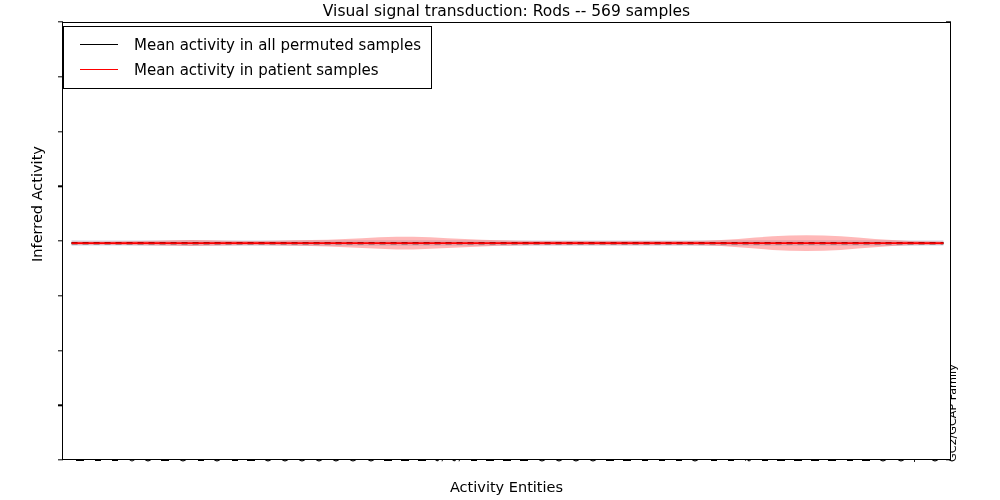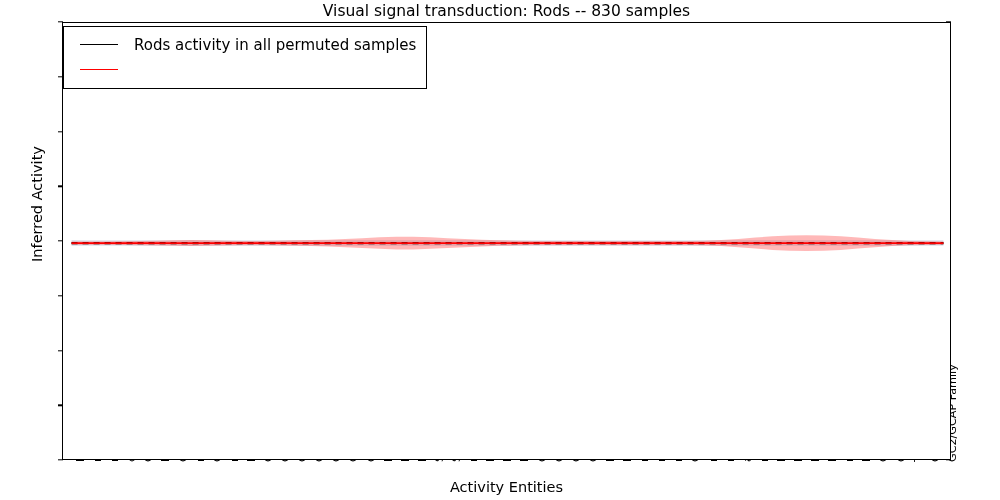--- a/index.html
+++ b/index.html
@@ -122,21 +122,21 @@
     font-size: 15px;
     color: #000;
     white-space: nowrap;
   }
 </style>
 </head>
 <body>
 
 <div id="figure">
 
-  <div id="chart-title">Visual signal transduction: Rods -- 830 samples</div>
+  <div id="chart-title">Visual signal transduction: Rods -- 569 samples</div>
 
   <div id="ylabel">Inferred Activity</div>
   <div id="xlabel">Activity Entities</div>
 
   <div id="ytick-labels"></div>
   <div id="ytick-marks">
       <div class="ytick-mark" style="top: 22px;"></div>
       <div class="ytick-mark right" style="top: 22px;"></div>
       <div class="ytick-mark" style="top: 76.75px;"></div>
       <div class="ytick-mark right" style="top: 76.75px;"></div>
@@ -269,20 +269,21 @@
         <path d="M8.55 217.08 L25.64 217.36 L42.74 217.36 L59.84 217.36 L76.93 217.36 L94.03 217.36 L111.13 217.36 L128.22 217.08 L145.32 217.36 L162.41 217.36 L179.51 217.36 L196.61 217.36 L213.70 217.36 L230.80 217.36 L247.89 217.36 L264.99 217.36 L282.09 217.36 L299.18 217.36 L316.28 217.36 L333.38 217.36 L350.47 217.36 L367.57 217.36 L384.66 217.36 L401.76 217.36 L418.86 217.36 L435.95 217.36 L453.05 217.36 L470.14 217.36 L487.24 217.36 L504.34 217.36 L521.43 217.36 L538.53 217.36 L555.63 217.36 L572.72 217.36 L589.82 217.36 L606.91 217.36 L624.01 217.36 L641.11 217.36 L658.20 217.36 L675.30 217.36 L692.39 217.36 L709.49 217.36 L726.59 217.36 L743.68 217.36 L760.78 217.36 L777.88 217.36 L794.97 217.36 L812.07 217.36 L829.16 217.36 L846.26 217.36 L863.36 217.36 L880.45 217.36 L880.45 222.83 L863.36 222.83 L846.26 222.83 L829.16 222.83 L812.07 222.83 L794.97 222.83 L777.88 222.83 L760.78 222.83 L743.68 222.83 L726.59 222.83 L709.49 222.83 L692.39 222.83 L675.30 222.83 L658.20 222.83 L641.11 222.83 L624.01 222.83 L606.91 222.83 L589.82 222.83 L572.72 222.83 L555.63 222.83 L538.53 222.83 L521.43 222.83 L504.34 222.83 L487.24 222.83 L470.14 222.83 L453.05 222.83 L435.95 222.83 L418.86 222.83 L401.76 222.83 L384.66 222.83 L367.57 222.83 L350.47 222.83 L333.38 222.83 L316.28 222.83 L299.18 222.83 L282.09 222.83 L264.99 222.83 L247.89 222.83 L230.80 222.83 L213.70 222.83 L196.61 222.83 L179.51 222.83 L162.41 222.83 L145.32 222.83 L128.22 223.11 L111.13 222.83 L94.03 222.83 L76.93 222.83 L59.84 222.83 L42.74 222.83 L25.64 222.83 L8.55 223.11 Z" fill="#9fb0c8" fill-opacity="0.35" stroke="none"></path>
         <path d="M8.55 218.45 L25.64 218.45 L42.74 218.45 L59.84 218.18 L76.93 217.91 L94.03 217.63 L111.13 217.36 L128.22 217.08 L145.32 217.36 L162.41 217.63 L179.51 217.91 L196.61 217.91 L213.70 217.63 L230.80 217.36 L247.89 217.08 L264.99 216.81 L282.09 215.99 L299.18 215.17 L316.28 214.35 L333.38 213.80 L350.47 213.80 L367.57 214.35 L384.66 215.17 L401.76 215.99 L418.86 216.81 L435.95 217.36 L453.05 217.63 L470.14 217.91 L487.24 217.91 L504.34 217.91 L521.43 217.91 L538.53 217.91 L555.63 217.91 L572.72 217.91 L589.82 217.91 L606.91 217.91 L624.01 217.91 L641.11 217.63 L658.20 217.08 L675.30 215.99 L692.39 214.62 L709.49 213.25 L726.59 212.43 L743.68 212.16 L760.78 212.43 L777.88 213.25 L794.97 214.62 L812.07 215.99 L829.16 217.08 L846.26 217.91 L863.36 218.18 L880.45 218.45 L880.45 221.74 L863.36 222.01 L846.26 222.28 L829.16 223.11 L812.07 224.20 L794.97 225.57 L777.88 226.94 L760.78 227.76 L743.68 228.03 L726.59 227.76 L709.49 226.94 L692.39 225.57 L675.30 224.20 L658.20 223.11 L641.11 222.56 L624.01 222.28 L606.91 222.28 L589.82 222.28 L572.72 222.28 L555.63 222.28 L538.53 222.28 L521.43 222.28 L504.34 222.28 L487.24 222.28 L470.14 222.28 L453.05 222.56 L435.95 222.83 L418.86 223.38 L401.76 224.20 L384.66 225.02 L367.57 225.84 L350.47 226.39 L333.38 226.39 L316.28 225.84 L299.18 225.02 L282.09 224.20 L264.99 223.38 L247.89 223.11 L230.80 222.83 L213.70 222.56 L196.61 222.28 L179.51 222.28 L162.41 222.56 L145.32 222.83 L128.22 223.11 L111.13 222.83 L94.03 222.56 L76.93 222.28 L59.84 222.01 L42.74 221.74 L25.64 221.74 L8.55 221.74 Z" fill="#ff0000" fill-opacity="0.28" stroke="none"></path>
         <path d="M8.55 220.09 L25.64 220.09 L42.74 220.09 L59.84 220.09 L76.93 220.09 L94.03 220.09 L111.13 220.09 L128.22 220.09 L145.32 220.09 L162.41 220.09 L179.51 220.09 L196.61 220.09 L213.70 220.09 L230.80 220.09 L247.89 220.09 L264.99 220.09 L282.09 220.09 L299.18 220.09 L316.28 220.09 L333.38 220.09 L350.47 220.09 L367.57 220.09 L384.66 220.09 L401.76 220.09 L418.86 220.09 L435.95 220.09 L453.05 220.09 L470.14 220.09 L487.24 220.09 L504.34 220.09 L521.43 220.09 L538.53 220.09 L555.63 220.09 L572.72 220.09 L589.82 220.09 L606.91 220.09 L624.01 220.09 L641.11 220.09 L658.20 220.09 L675.30 220.09 L692.39 220.09 L709.49 220.09 L726.59 220.09 L743.68 220.09 L760.78 220.09 L777.88 220.09 L794.97 220.09 L812.07 220.09 L829.16 220.09 L846.26 220.09 L863.36 220.09 L880.45 220.09 " fill="none" stroke="#000000" stroke-width="2.2" stroke-dasharray="6 5"></path>
         <path d="M8.55 220.09 L25.64 220.09 L42.74 220.09 L59.84 220.09 L76.93 220.09 L94.03 220.09 L111.13 220.09 L128.22 220.09 L145.32 220.09 L162.41 220.09 L179.51 220.09 L196.61 220.09 L213.70 220.09 L230.80 220.09 L247.89 220.09 L264.99 220.09 L282.09 220.09 L299.18 220.09 L316.28 220.09 L333.38 220.09 L350.47 220.09 L367.57 220.09 L384.66 220.09 L401.76 220.09 L418.86 220.09 L435.95 220.09 L453.05 220.09 L470.14 220.09 L487.24 220.09 L504.34 220.09 L521.43 220.09 L538.53 220.09 L555.63 220.09 L572.72 220.09 L589.82 220.09 L606.91 220.09 L624.01 220.09 L641.11 220.09 L658.20 220.09 L675.30 220.09 L692.39 220.09 L709.49 220.09 L726.59 220.09 L743.68 220.09 L760.78 220.09 L777.88 220.09 L794.97 220.09 L812.07 220.09 L829.16 220.09 L846.26 220.09 L863.36 220.09 L880.45 220.09 " fill="none" stroke="#ff0000" stroke-width="1.8"></path>
       </svg>
   </div>
 
   <div id="legend">
     <div class="legend-row">
       <span class="legend-swatch" style="border-top-color: rgb(0, 0, 0);"></span>
-      <span class="legend-text">Rods activity in all permuted samples</span>
+      <span class="legend-text">Mean activity in all permuted samples</span>
     </div>
     <div class="legend-row">
       <span class="legend-swatch" style="border-top-color: rgb(255, 0, 0);"></span>
+      <span class="legend-text">Mean activity in patient samples</span>
     </div>
   </div>
 
 </div>
 
 </body></html>

